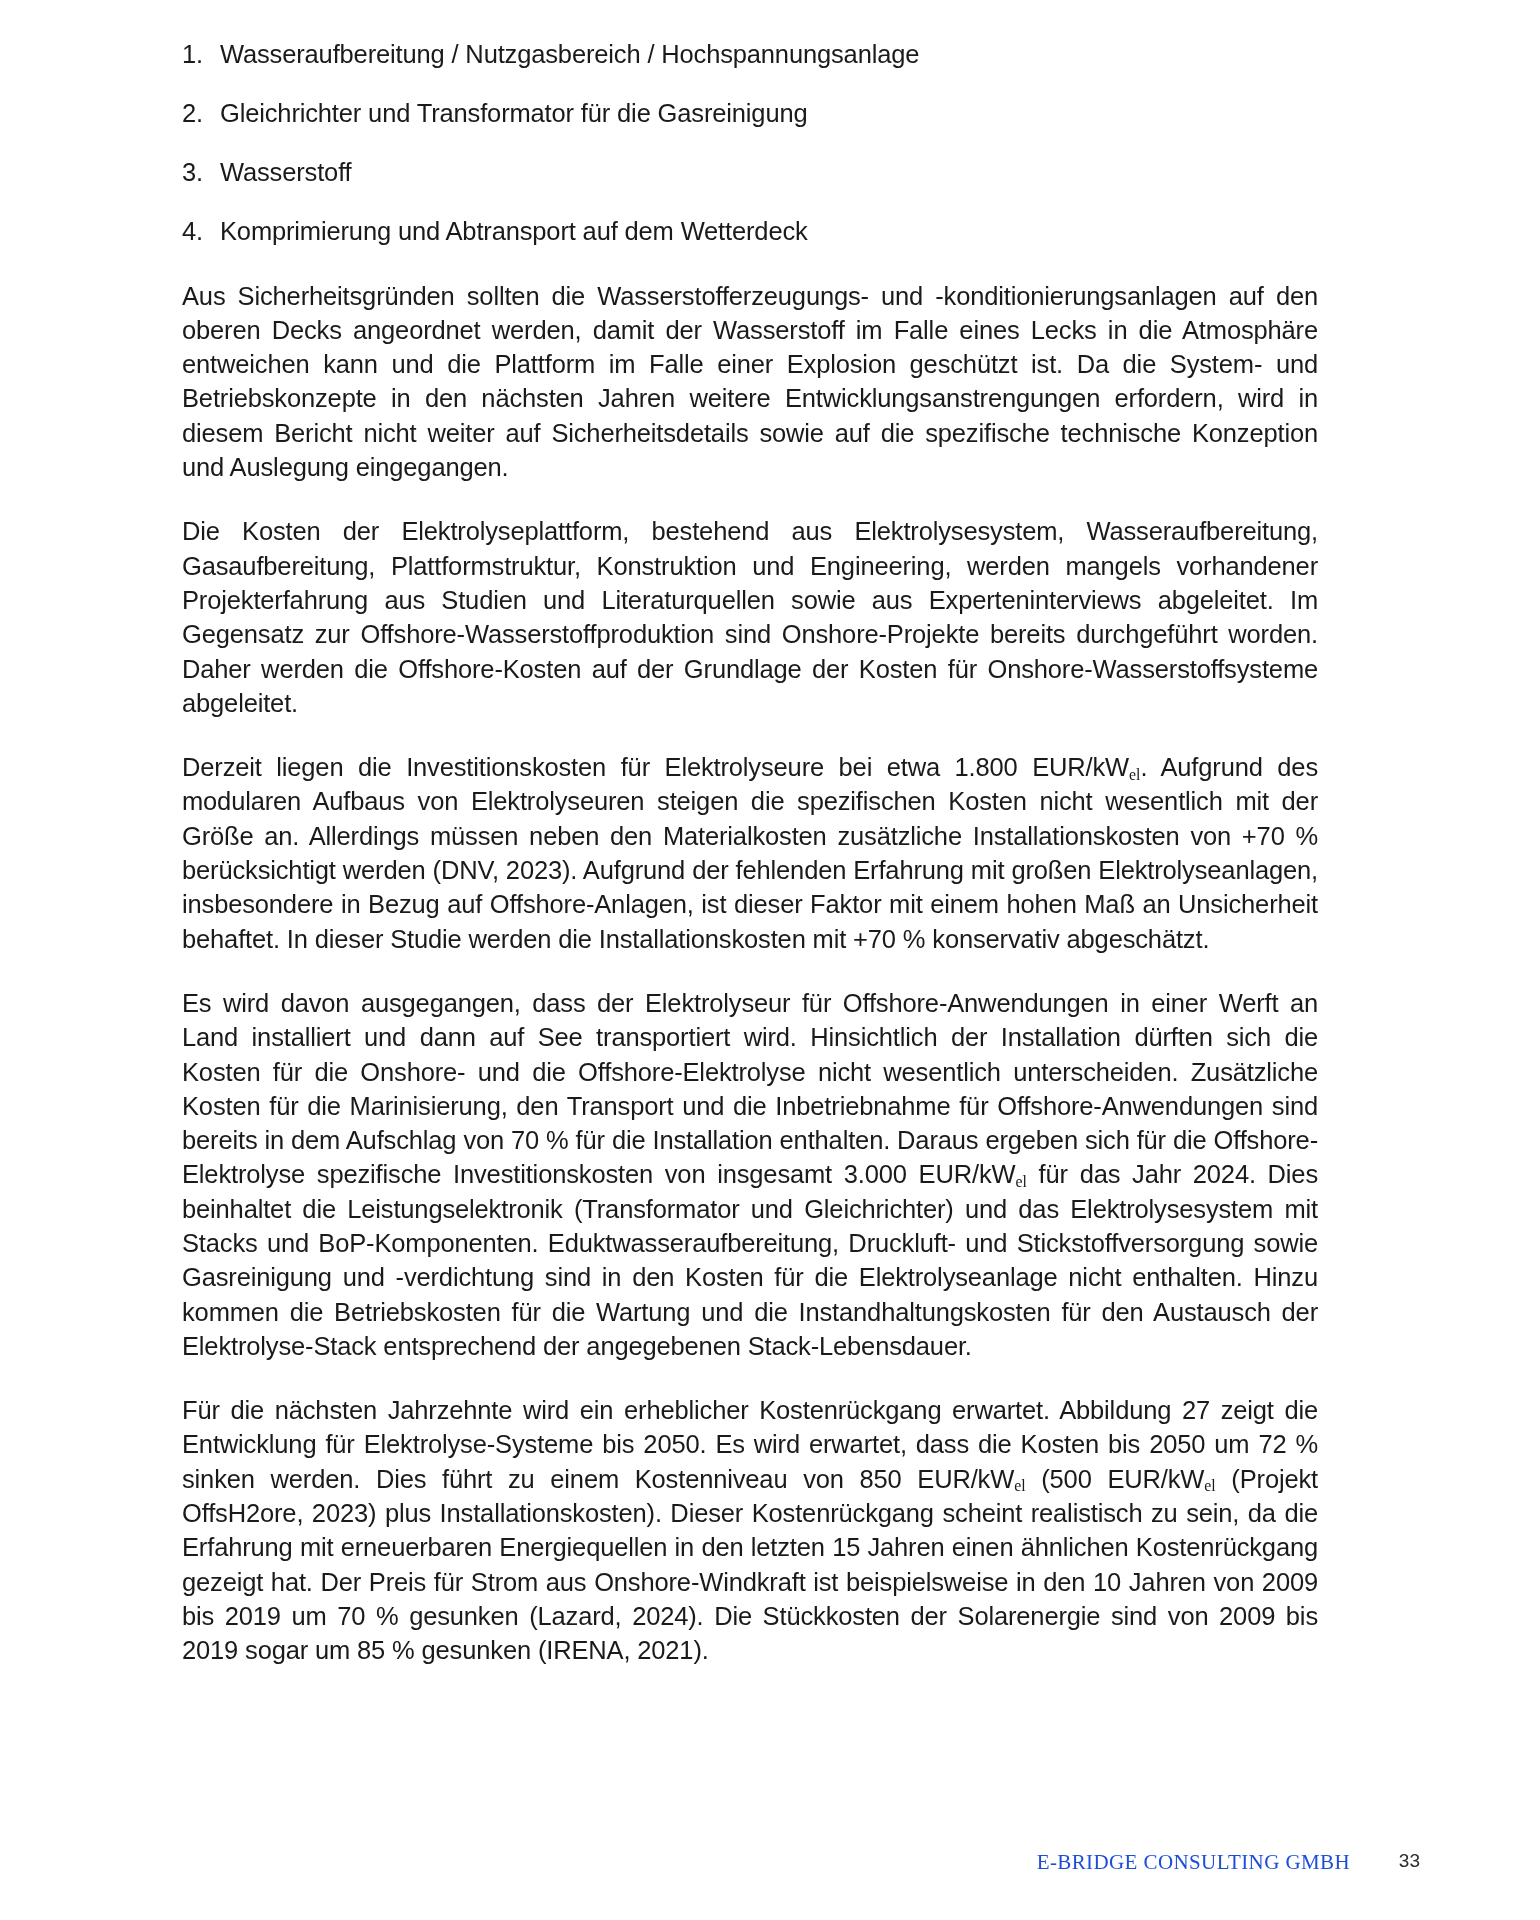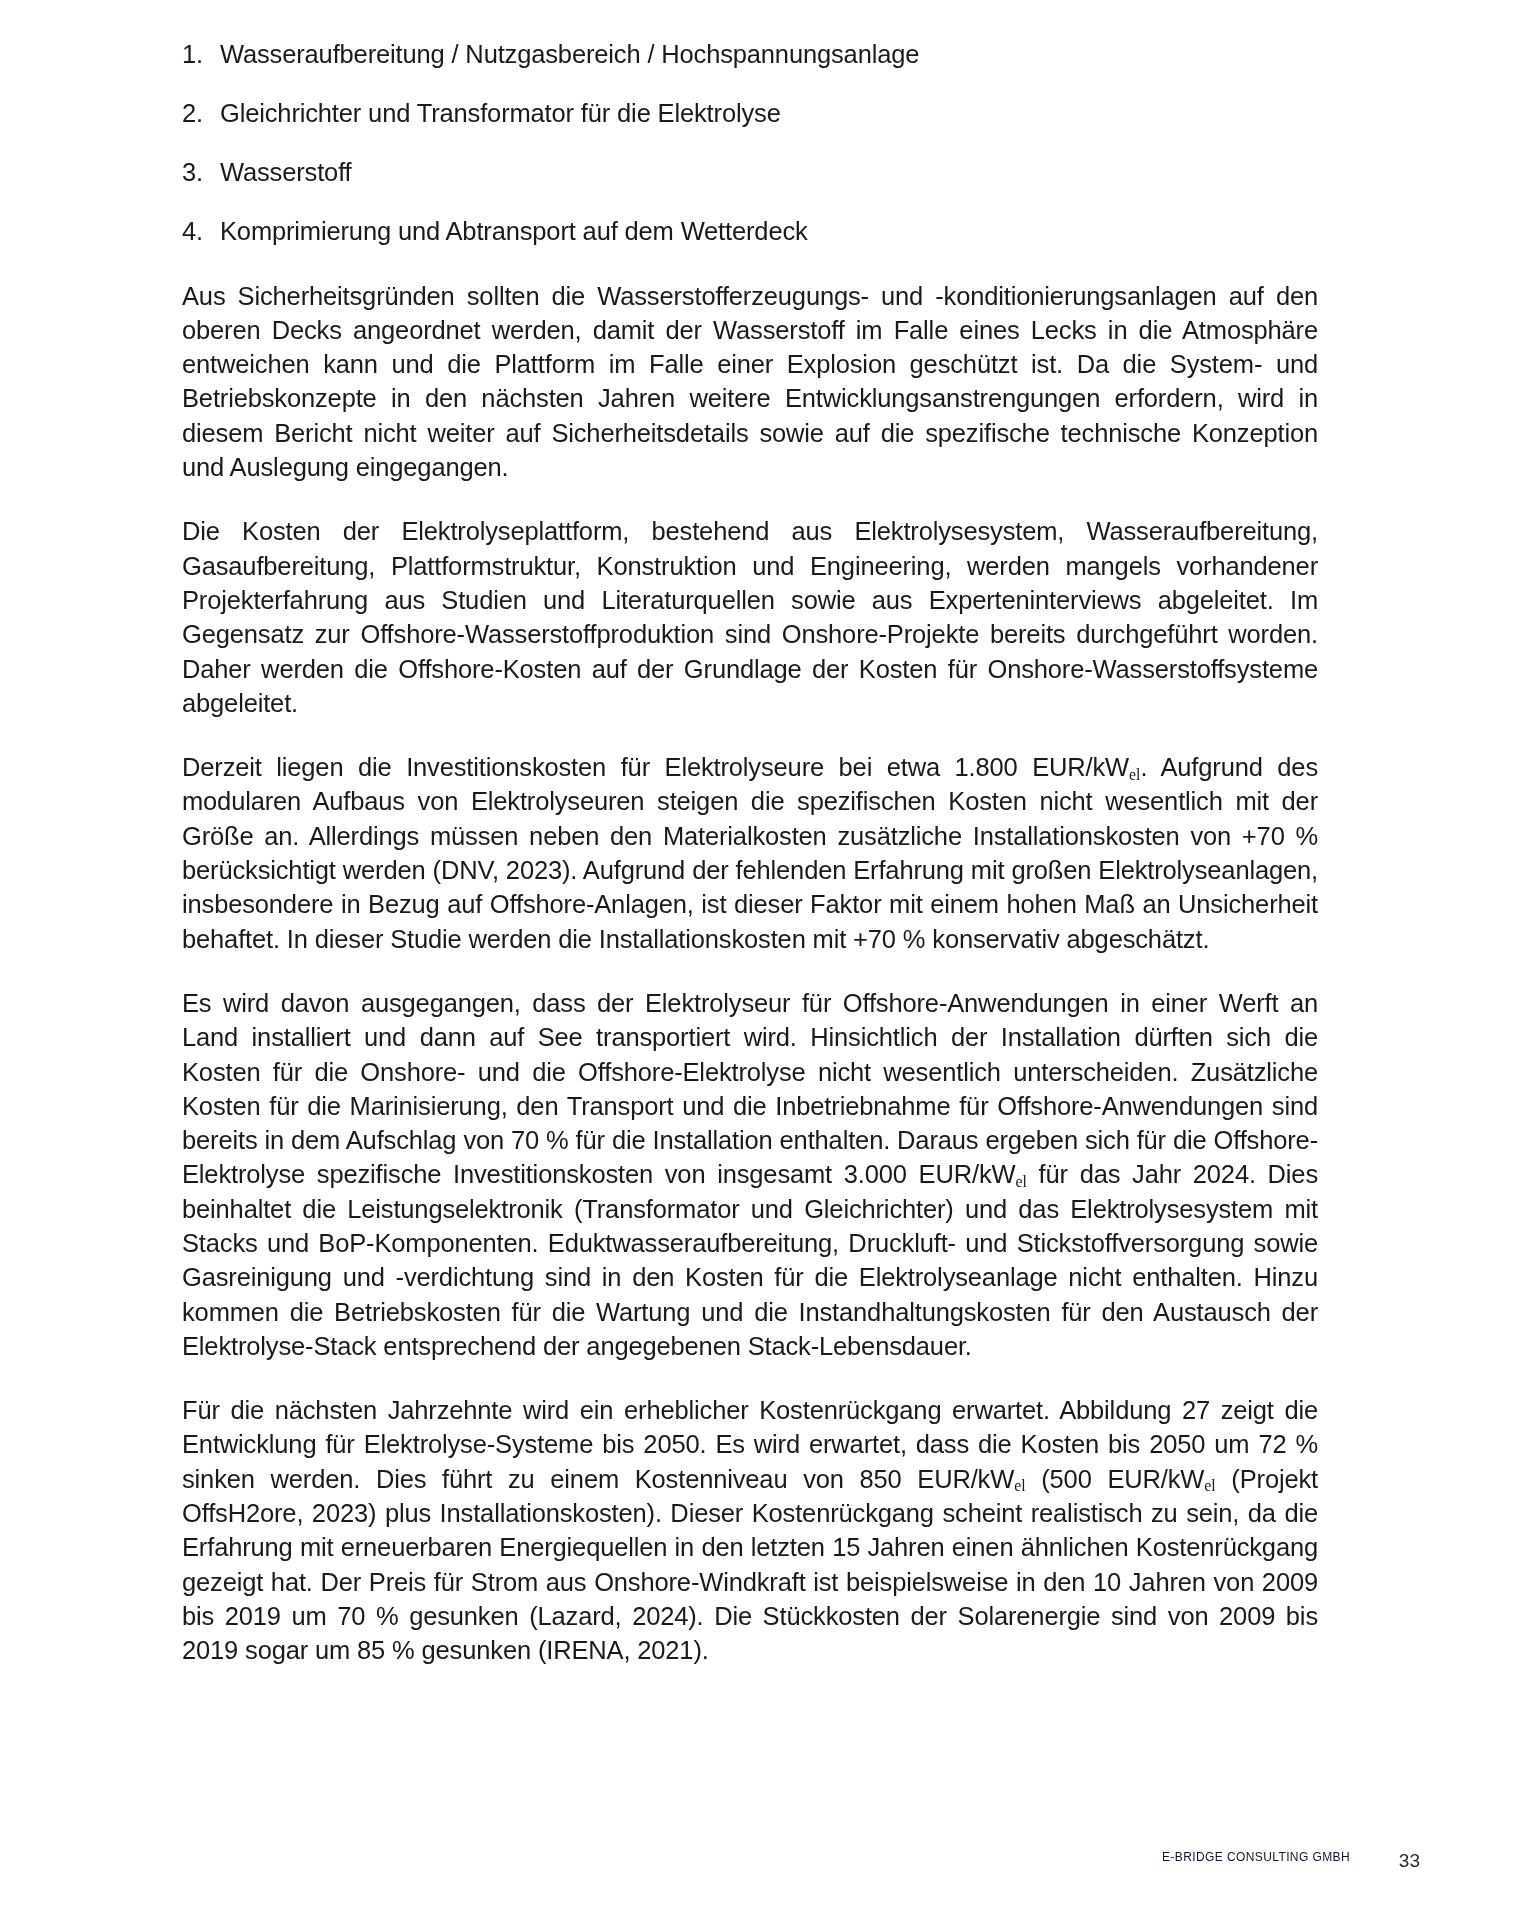--- a/index.html
+++ b/index.html
@@ -91,24 +91,25 @@
     left: 0;
     right: 0;
     bottom: 44px;
     height: 26px;
   }
 
   .footer-company {
     position: absolute;
     right: 190px;
     top: 0;
-    font-size: 12px;
+    font-size: 21px;
     letter-spacing: 0.4px;
-    color: #0f172a;
+    color: #1d4ed8;
     white-space: nowrap;
+    font-family: Liberation Serif, serif;
   }
 
   .footer-pagenum {
     position: absolute;
     right: 120px;
     top: 0;
     font-size: 19px;
     color: #2b2b2b;
     text-align: right;
     width: 40px;
@@ -121,21 +122,21 @@
 
   <div class="content">
 
     <ol class="numbered-list">
       <li class="numbered-item">
         <span class="num">1.</span>
         <span class="txt">Wasseraufbereitung / Nutzgasbereich / Hochspannungsanlage</span>
       </li>
       <li class="numbered-item">
         <span class="num">2.</span>
-        <span class="txt">Gleichrichter und Transformator für die Elektrolyse</span>
+        <span class="txt">Gleichrichter und Transformator für die Gasreinigung</span>
       </li>
       <li class="numbered-item">
         <span class="num">3.</span>
         <span class="txt">Wasserstoff</span>
       </li>
       <li class="numbered-item">
         <span class="num">4.</span>
         <span class="txt">Komprimierung und Abtransport auf dem Wetterdeck</span>
       </li>
     </ol>

